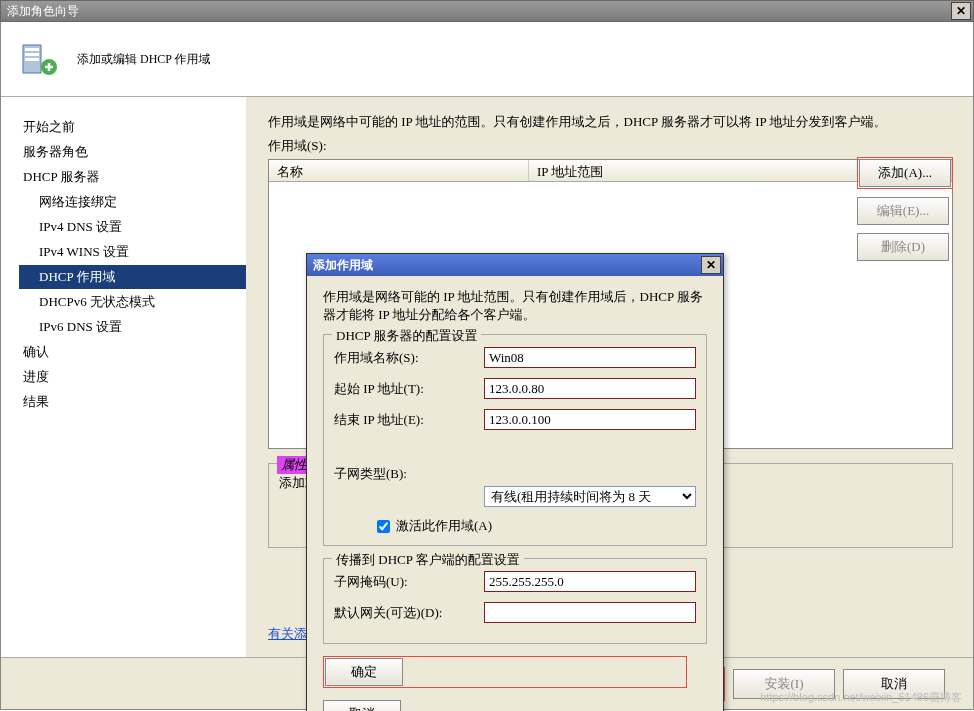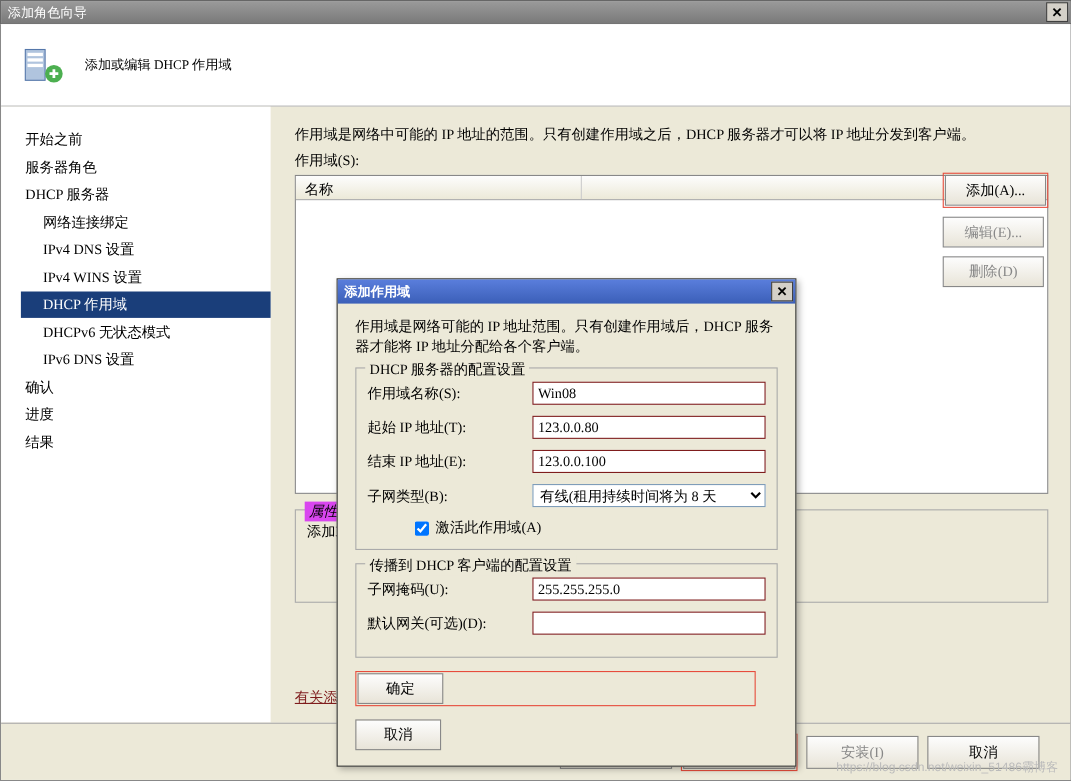--- a/index.html
+++ b/index.html
@@ -34,36 +34,36 @@
 .th-range { flex: 1; }
 
 .side-buttons { position: absolute; right: 20px; top: 60px; display: flex; flex-direction: column; gap: 8px; }
 .btn { background: linear-gradient(#fdfdfd, #e8e4d8); border: 1px solid #888; padding: 4px 16px; width: 92px; text-align: center; cursor: pointer; font-family: SimSun, serif; font-size: 13px; }
 .btn.disabled { color: #888; cursor: default; }
 .highlight-box { border: 1.5px solid #e74c3c; padding: 1px; }
 
 .props-group { margin-top: 14px; border: 1px solid #aaa; padding: 10px; position: relative; height: 85px; }
 .props-legend { position: absolute; top: -8px; left: 8px; background: #d946ef; padding: 0 4px; font-style: italic; }
 
-.help-link { color: #7f1d1d; text-decoration: underline; cursor: pointer; position: absolute; bottom: 14px; left: 22px; }
+.help-link { color: #1d4ed8; text-decoration: underline; cursor: pointer; position: absolute; bottom: 14px; left: 22px; }
 
 .footer { background: #ece9d8; border-top: 1px solid #aaa; height: 52px; display: flex; align-items: center; justify-content: flex-end; padding-right: 28px; gap: 8px; }
 .footer .btn { width: 102px; padding: 5px 0; }
 
 
 .dialog { position: absolute; left: 306px; top: 253px; width: 418px; background: #ece9d8; border: 1px solid #333; box-shadow: 2px 2px 6px rgba(0,0,0,0.3); z-index: 10; }
 .dialog-title { background: linear-gradient(#5a7edc, #3b5fb8); color: #fff; height: 22px; display: flex; align-items: center; justify-content: space-between; padding: 0 2px 0 6px; font-weight: bold; font-family: SimSun, serif; }
 .dialog-body { padding: 12px 16px 14px 16px; font-family: SimSun, serif; font-size: 13px; }
 .dialog-desc { line-height: 1.4; margin-bottom: 10px; }
 .fieldset { border: 1px solid #aaa; padding: 12px 10px 10px 10px; margin-bottom: 12px; position: relative; }
 .fieldset-legend { position: absolute; top: -8px; left: 8px; background: #ece9d8; padding: 0 4px; }
 .form-row { display: flex; align-items: center; margin-bottom: 10px; }
 .form-row label { width: 150px; }
 .form-row input[type=text] { flex: 1; border: 1px solid #7f1d1d; padding: 2px 4px; height: 21px; font-family: SimSun, serif; font-size: 13px; }
-.form-row select { flex: 1; border: 1px solid #7f9db9; padding: 1px 2px; height: 21px; font-family: SimSun, serif; font-size: 13px; background: #fff; }
+.form-row select { flex: 1; border: 1px solid #7f9db9; padding: 1px 2px; height: 21px; font-family: SimSun, serif; font-size: 13px; background: #fff; margin-top: 46px; }
 .checkbox-row { display: flex; align-items: center; gap: 6px; margin-top: 4px; padding-left: 43px; }
 .dialog-buttons { display: flex; justify-content: flex-end; gap: 12px; padding-right: 20px; flex-direction: column; }
 .dialog-buttons .btn { width: 78px; }
 
 .watermark { position: absolute; bottom: 6px; right: 12px; color: #bbb; font-size: 11px; z-index: 20; font-family: Arial, sans-serif; }
 </style>
 </head>
 <body>
 
 <div class="titlebar">
@@ -105,20 +105,21 @@
     </div>
 
     <div class="main">
       <div class="desc">作用域是网络中可能的 IP 地址的范围。只有创建作用域之后，DHCP 服务器才可以将 IP 地址分发到客户端。</div>
       <div class="scope-label">作用域(S):</div>
 
       <div style="display:flex; gap:12px;">
         <div class="table-wrap" style="flex:1;">
           <div class="table-header">
             <div class="th th-name">名称</div>
+            <div class="th th-range">IP 地址范围</div>
           </div>
         </div>
       </div>
 
       <div class="side-buttons">
         <div class="highlight-box">
           <div class="btn">添加(A)...</div>
         </div>
         <div class="btn disabled">编辑(E)...</div>
         <div class="btn disabled">删除(D)</div>

